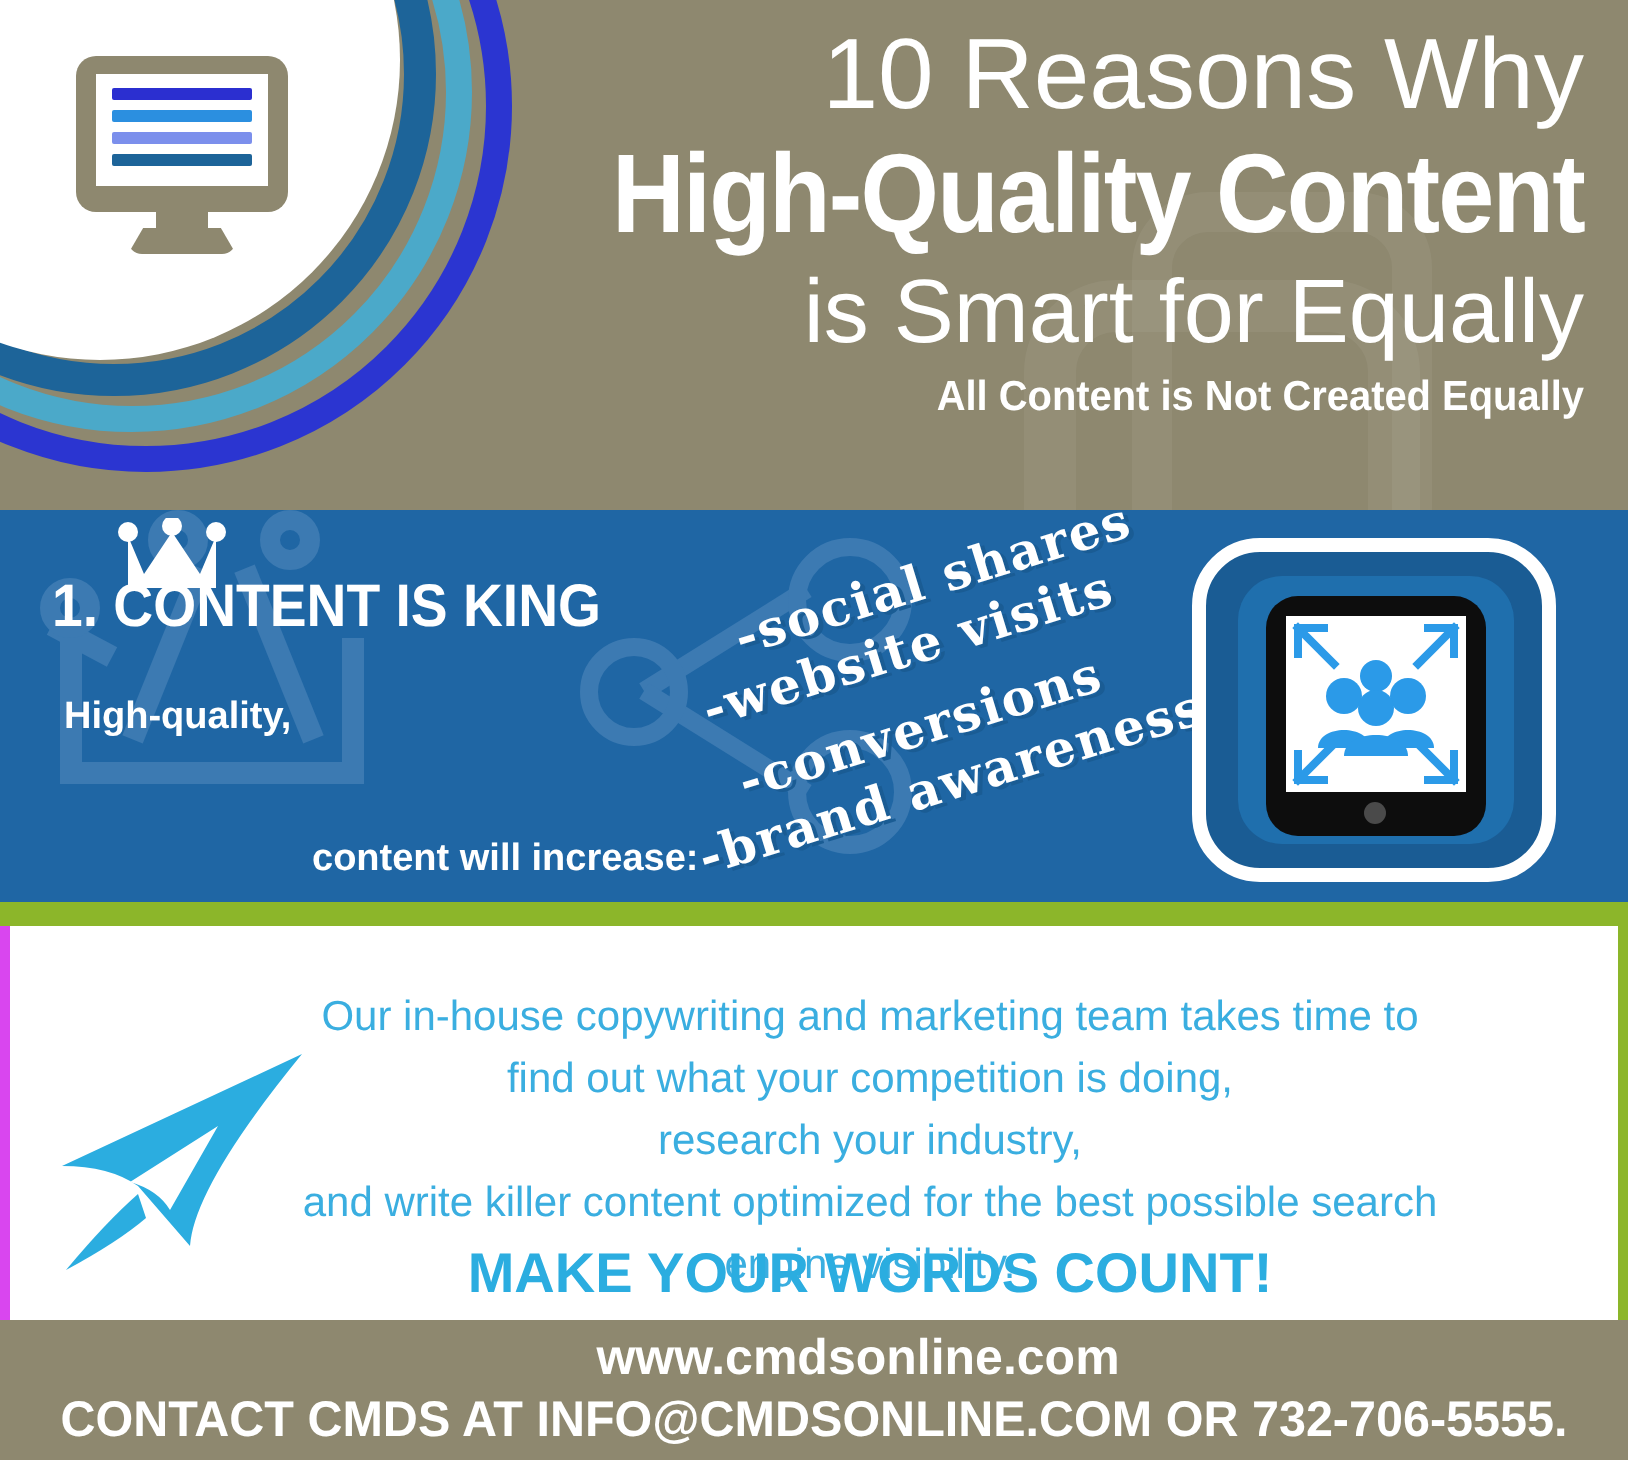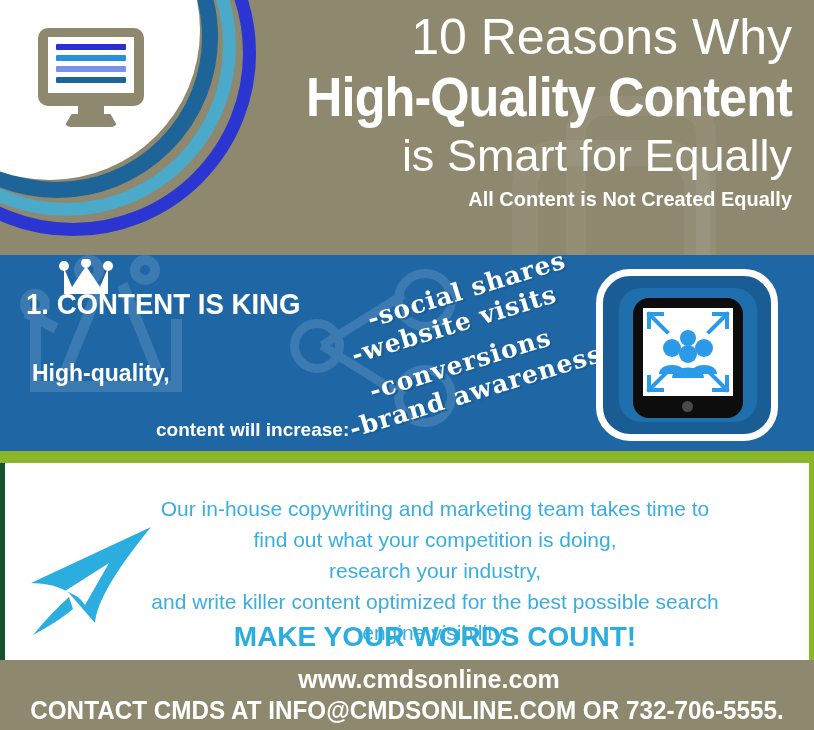--- a/index.html
+++ b/index.html
@@ -165,24 +165,23 @@
     color: #ffffff;
     font-size: 16px;
     font-weight: 700;
     font-style: italic;
     white-space: nowrap;
   }
   .sub2 {
     position: absolute;
     left: 32px; top: 93px;
     color: #ffffff;
-    font-size: 23px;
-    font-weight: 700;
-    white-space: nowrap;
-    margin-top: 12px;
+    font-size: 19px;
+    font-weight: 700;
+    white-space: nowrap;
   }
   .unique-word {
     position: absolute;
     left: 112px; top: 118px;
     color: #ffffff;
     font-family: "DejaVu Serif", serif;
     font-size: 40px;
     font-weight: 400;
     letter-spacing: 5px;
     text-shadow: 2px 2px 0 #164f80;
@@ -259,21 +258,21 @@
     position: absolute;
     left: 0; top: 451px;
     width: 814px; height: 12px;
     background: #8cb62a;
   }
   .white-section {
     position: absolute;
     left: 0; top: 463px;
     width: 814px; height: 197px;
     background: #ffffff;
-    border-left: 5px solid #14532d;
+    border-left: 5px solid #d946ef;
     border-right: 5px solid #8cb62a;
     box-sizing: border-box;
     overflow: hidden;
   }
   .logo-arrow {
     position: absolute;
     left: 18px; top: 62px;
     width: 132px; height: 120px;
   }
   .body-copy {

